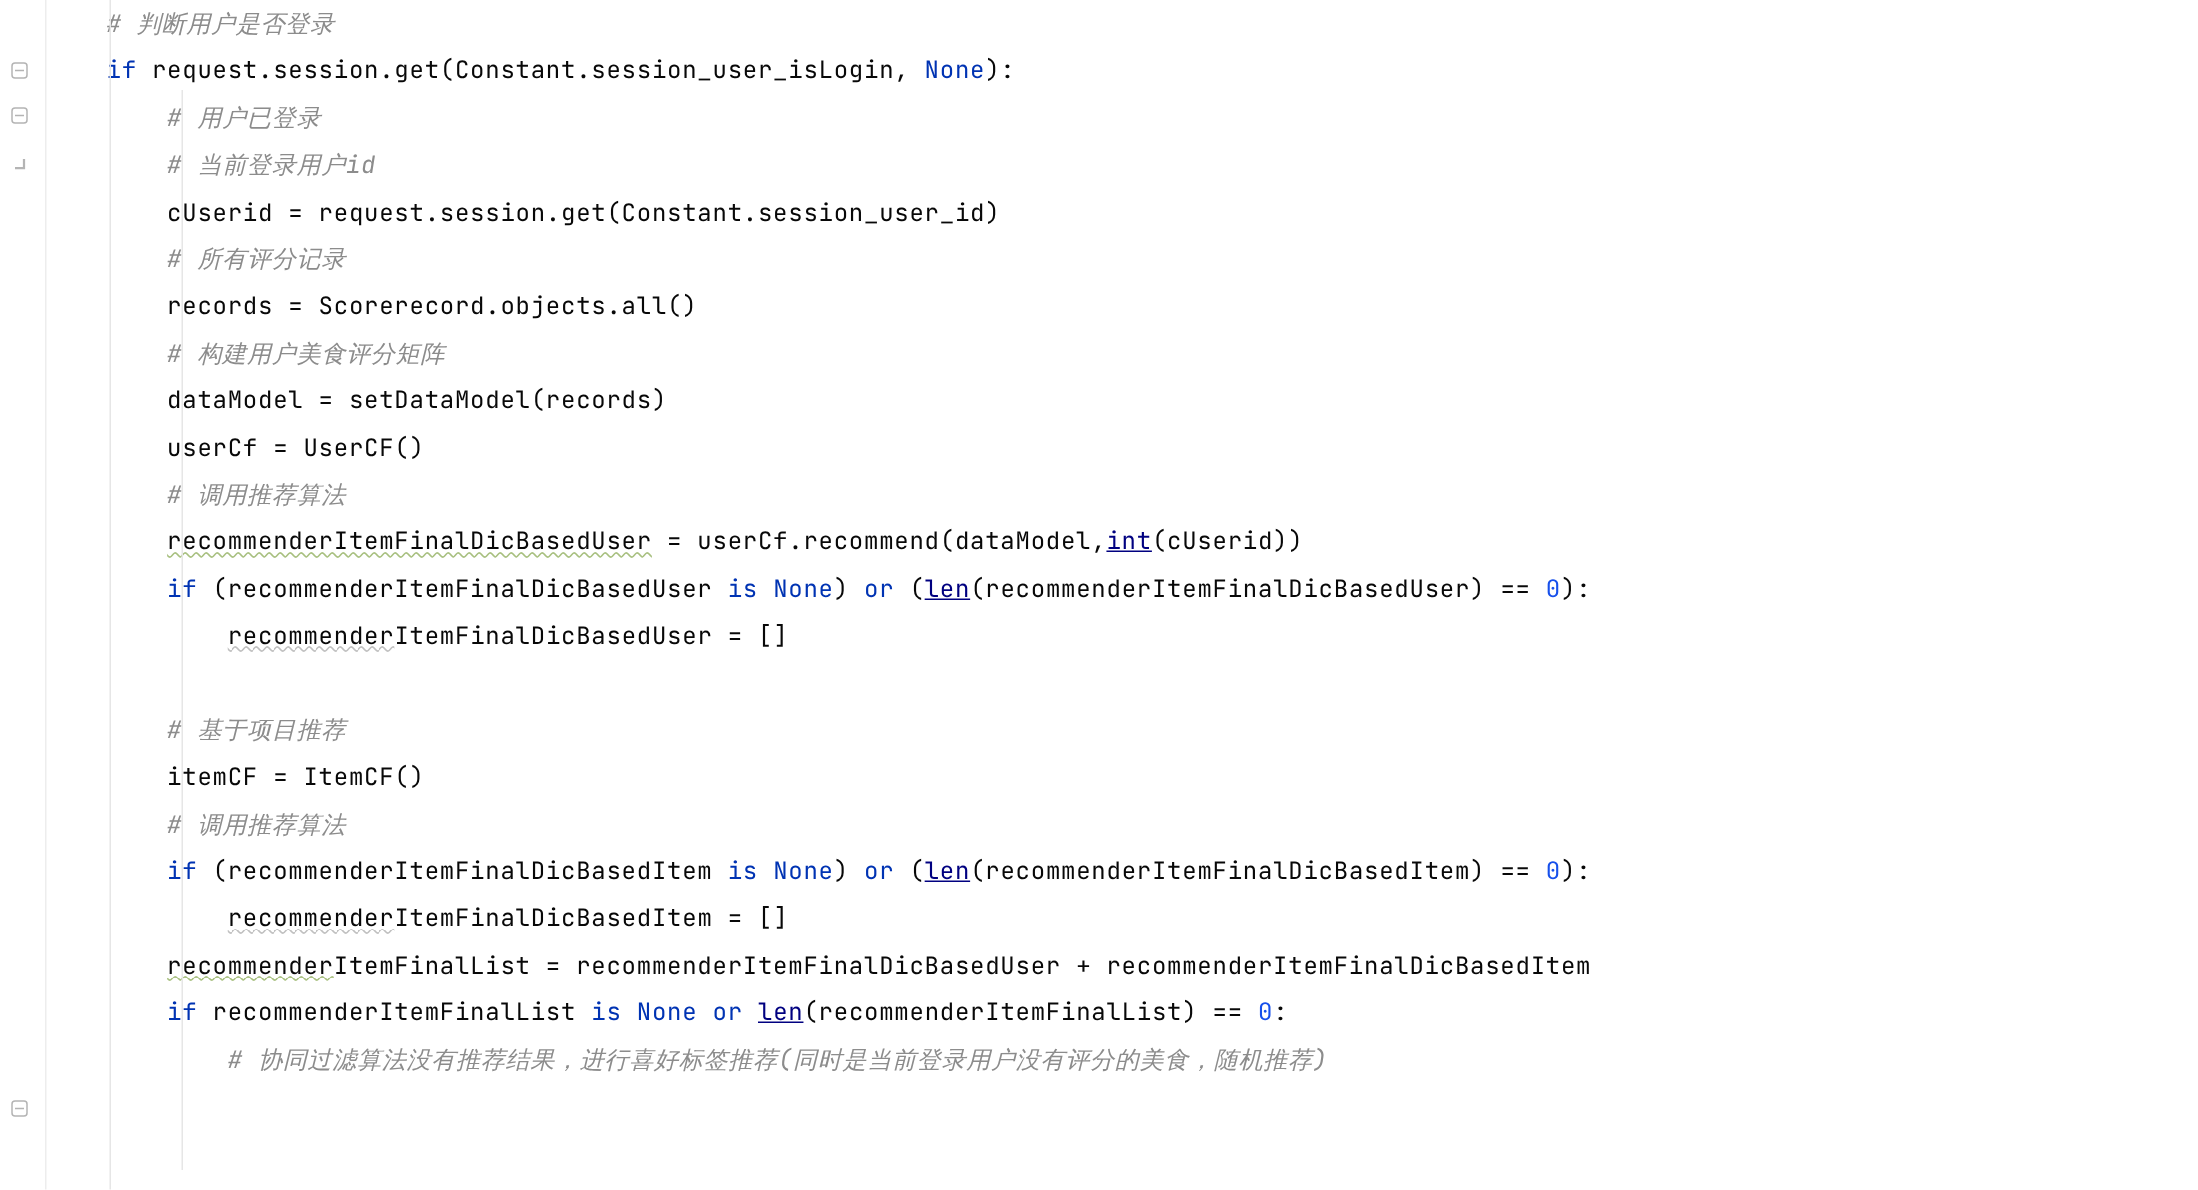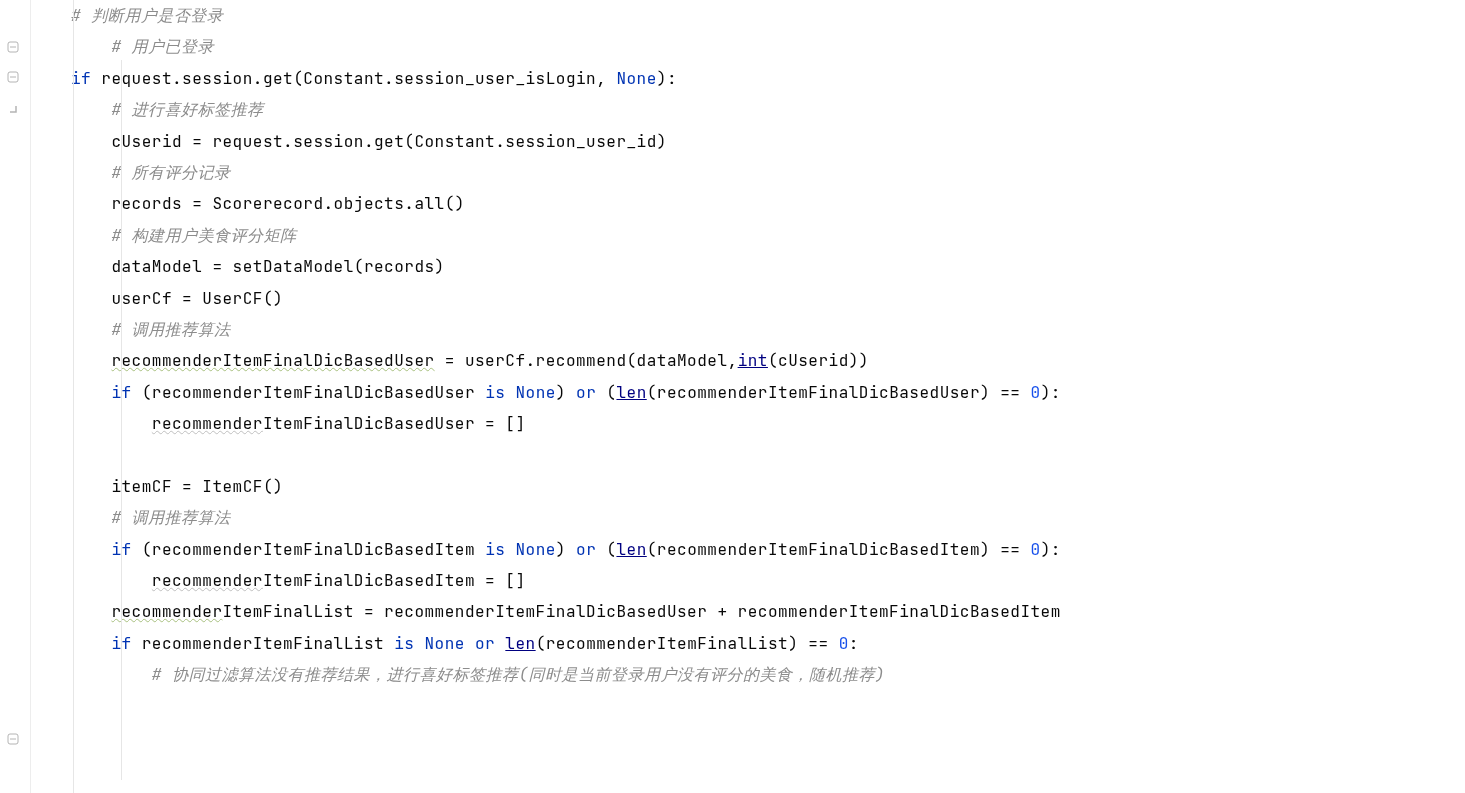--- a/index.html
+++ b/index.html
@@ -93,34 +93,35 @@
           <rect x="1" y="1" width="10" height="10" rx="2" fill="none" stroke="#b4b4b4" stroke-width="1"></rect>
           <line x1="3" y1="6" x2="9" y2="6" stroke="#b4b4b4" stroke-width="1"></line>
         </svg>
     </div>
   </div>
   <div class="code-area">
     <div class="indent-guide" style="left:42px; height:793px;"></div>
     <div class="indent-guide" style="left:90px; top:60px; height:720px;"></div>
 
     <div class="line"><span class="comment"># 判断用户是否登录</span></div>
+    <div class="line"><span class="keyword">if</span><span class="ident"> request.session.get(Constant.session_user_isLogin, </span><span class="keyword">None</span><span class="ident">):</span></div>
     <div class="line">    <span class="comment"># 用户已登录</span></div>
-    <div class="line"><span class="keyword">if</span><span class="ident"> request.session.get(Constant.session_user_isLogin, </span><span class="keyword">None</span><span class="ident">):</span></div>
-    <div class="line">    <span class="comment"># 进行喜好标签推荐</span></div>
+    <div class="line">    <span class="comment"># 当前登录用户id</span></div>
     <div class="line">    <span class="ident">cUserid = request.session.get(Constant.session_user_id)</span></div>
     <div class="line">    <span class="comment"># 所有评分记录</span></div>
     <div class="line">    <span class="ident">records = Scorerecord.objects.all()</span></div>
     <div class="line">    <span class="comment"># 构建用户美食评分矩阵</span></div>
     <div class="line">    <span class="ident">dataModel = setDataModel(records)</span></div>
     <div class="line">    <span class="ident">userCf = UserCF()</span></div>
     <div class="line">    <span class="comment"># 调用推荐算法</span></div>
     <div class="line">    <span class="warn">recommenderItemFinalDicBasedUser</span><span class="ident"> = userCf.recommend(dataModel,</span><span class="builtin">int</span><span class="ident">(cUserid))</span></div>
     <div class="line">    <span class="keyword">if</span><span class="ident"> (recommenderItemFinalDicBasedUser </span><span class="keyword">is None</span><span class="ident">) </span><span class="keyword">or</span><span class="ident"> (</span><span class="builtin">len</span><span class="ident">(recommenderItemFinalDicBasedUser) == </span><span class="number">0</span><span class="ident">):</span></div>
     <div class="line">        <span class="und">recommender</span><span class="ident">ItemFinalDicBasedUser = []</span></div>
     <div class="line"></div>
+    <div class="line">    <span class="comment"># 基于项目推荐</span></div>
     <div class="line">    <span class="ident">itemCF = ItemCF()</span></div>
     <div class="line">    <span class="comment"># 调用推荐算法</span></div>
     <div class="line">    <span class="keyword">if</span><span class="ident"> (recommenderItemFinalDicBasedItem </span><span class="keyword">is None</span><span class="ident">) </span><span class="keyword">or</span><span class="ident"> (</span><span class="builtin">len</span><span class="ident">(recommenderItemFinalDicBasedItem) == </span><span class="number">0</span><span class="ident">):</span></div>
     <div class="line">        <span class="und">recommender</span><span class="ident">ItemFinalDicBasedItem = []</span></div>
     <div class="line">    <span class="warn">recommender</span><span class="ident">ItemFinalList = recommenderItemFinalDicBasedUser + recommenderItemFinalDicBasedItem</span></div>
     <div class="line">    <span class="keyword">if</span><span class="ident"> recommenderItemFinalList </span><span class="keyword">is None or </span><span class="builtin">len</span><span class="ident">(recommenderItemFinalList) == </span><span class="number">0</span><span class="ident">:</span></div>
     <div class="line">        <span class="comment"># 协同过滤算法没有推荐结果，进行喜好标签推荐(同时是当前登录用户没有评分的美食，随机推荐)</span></div>
   </div>
 </div>
 

